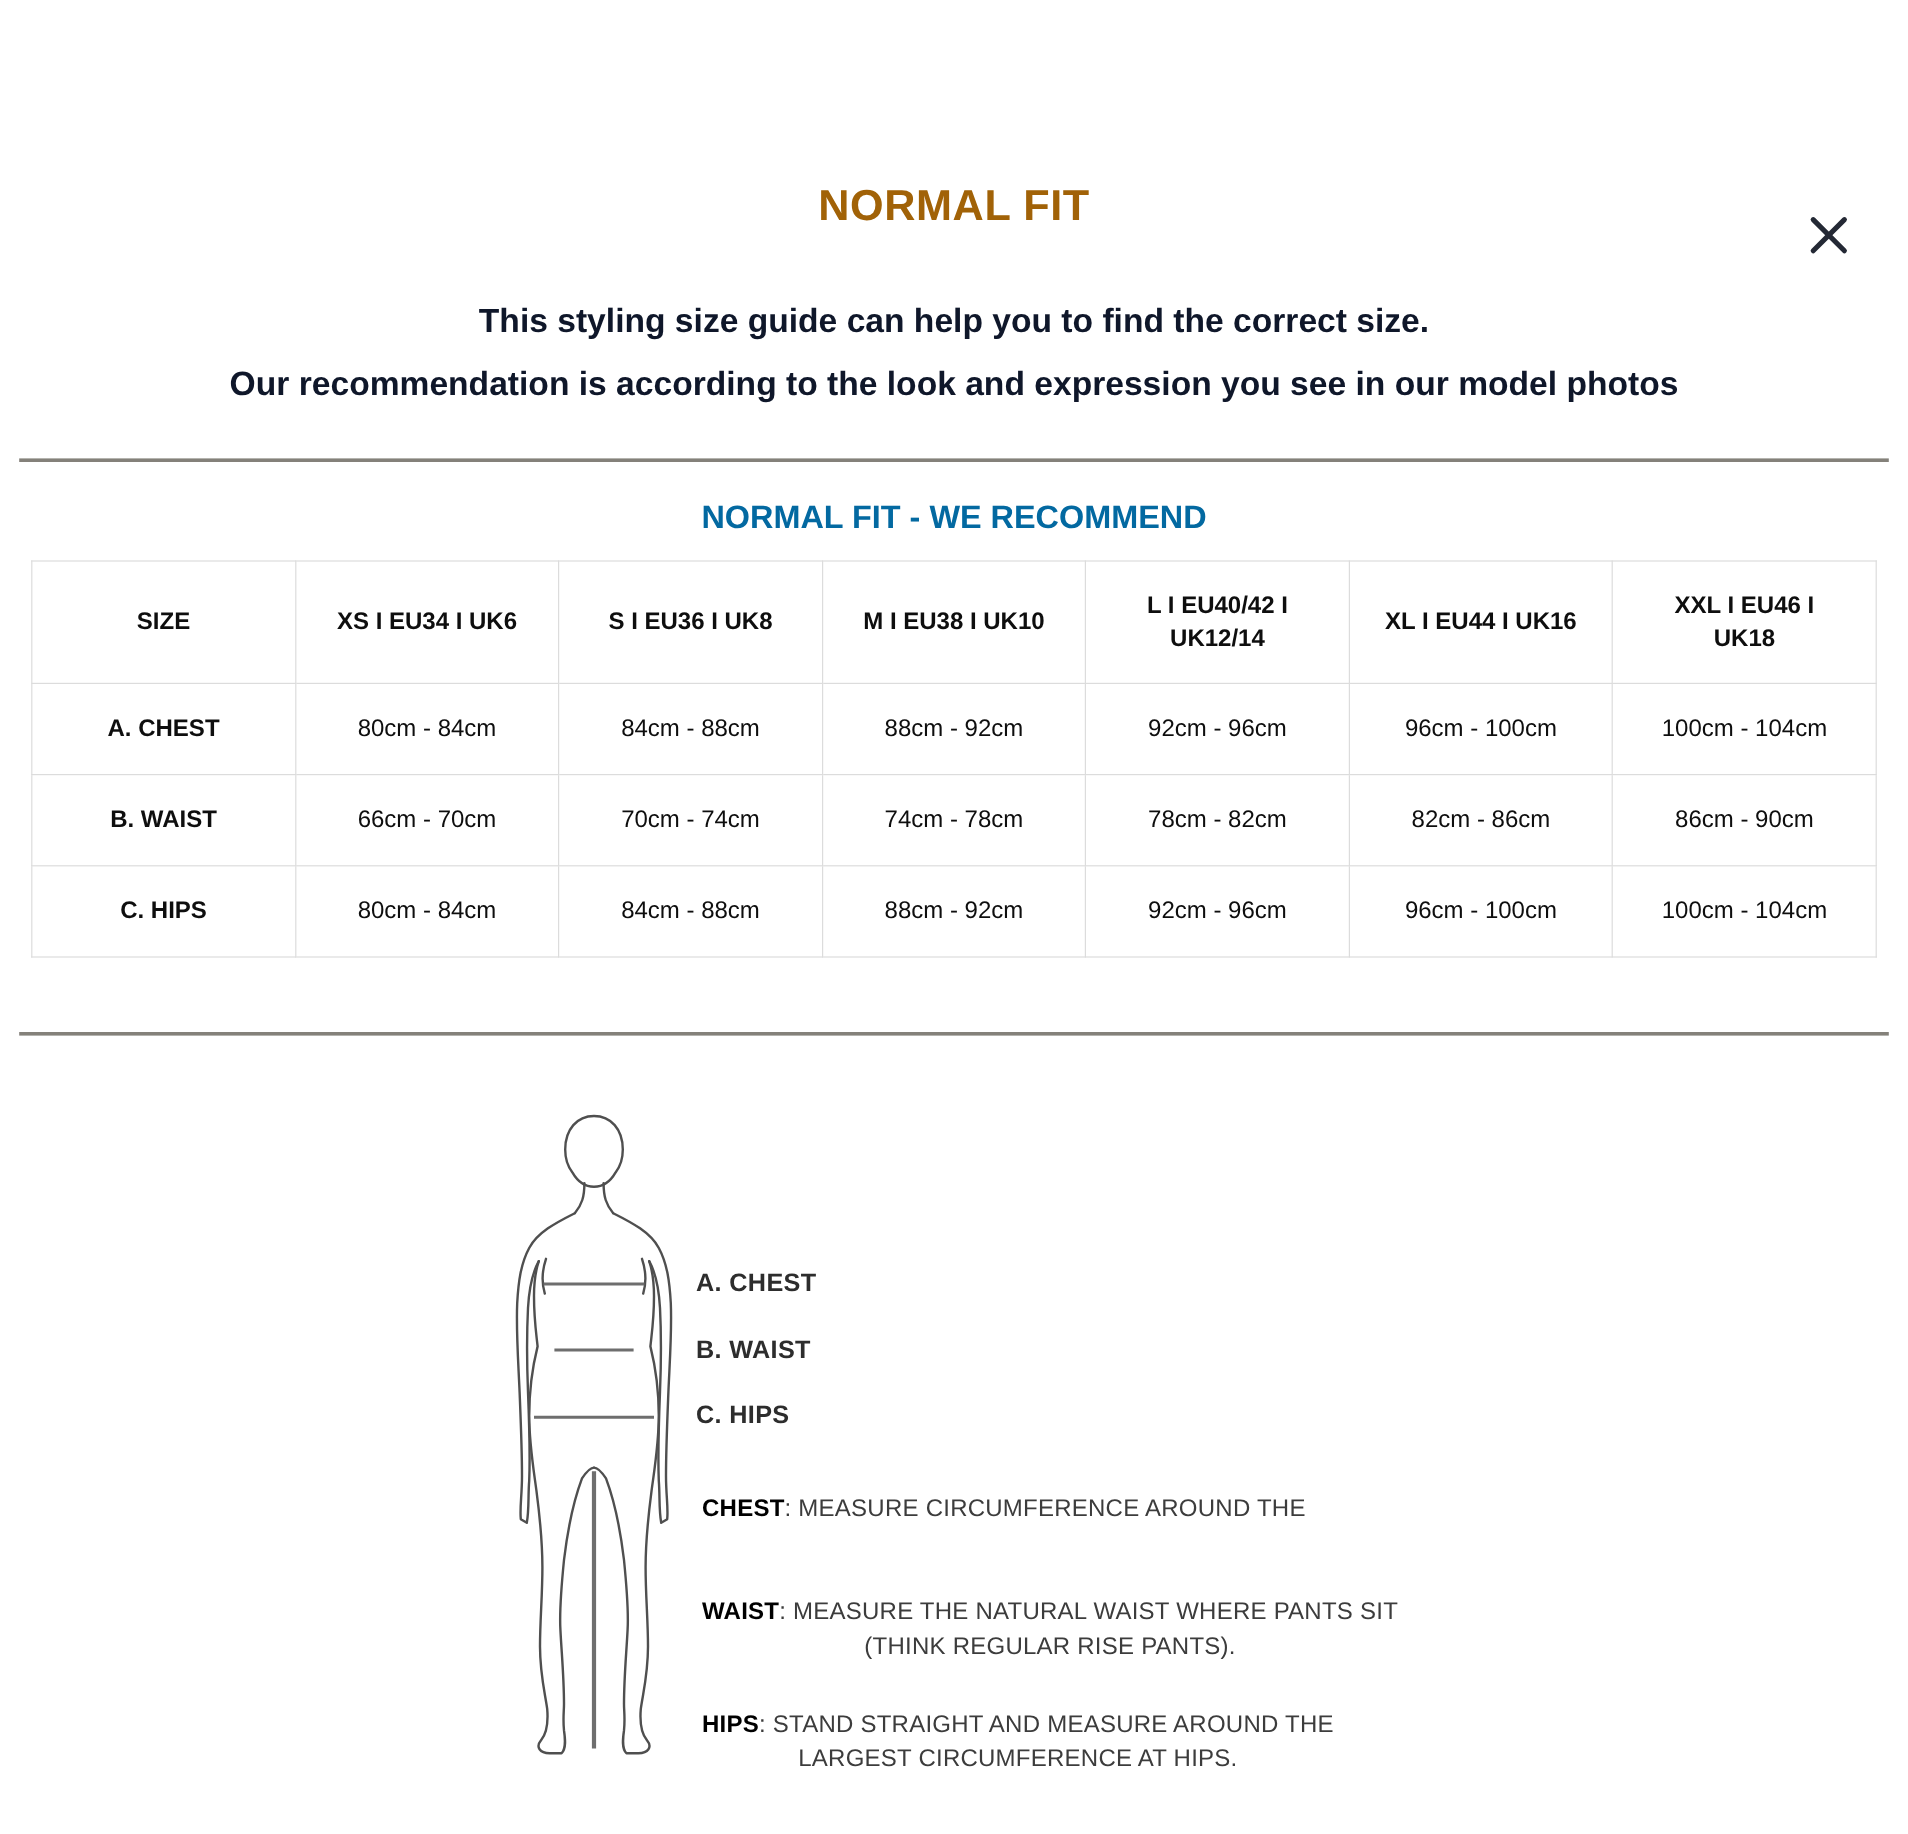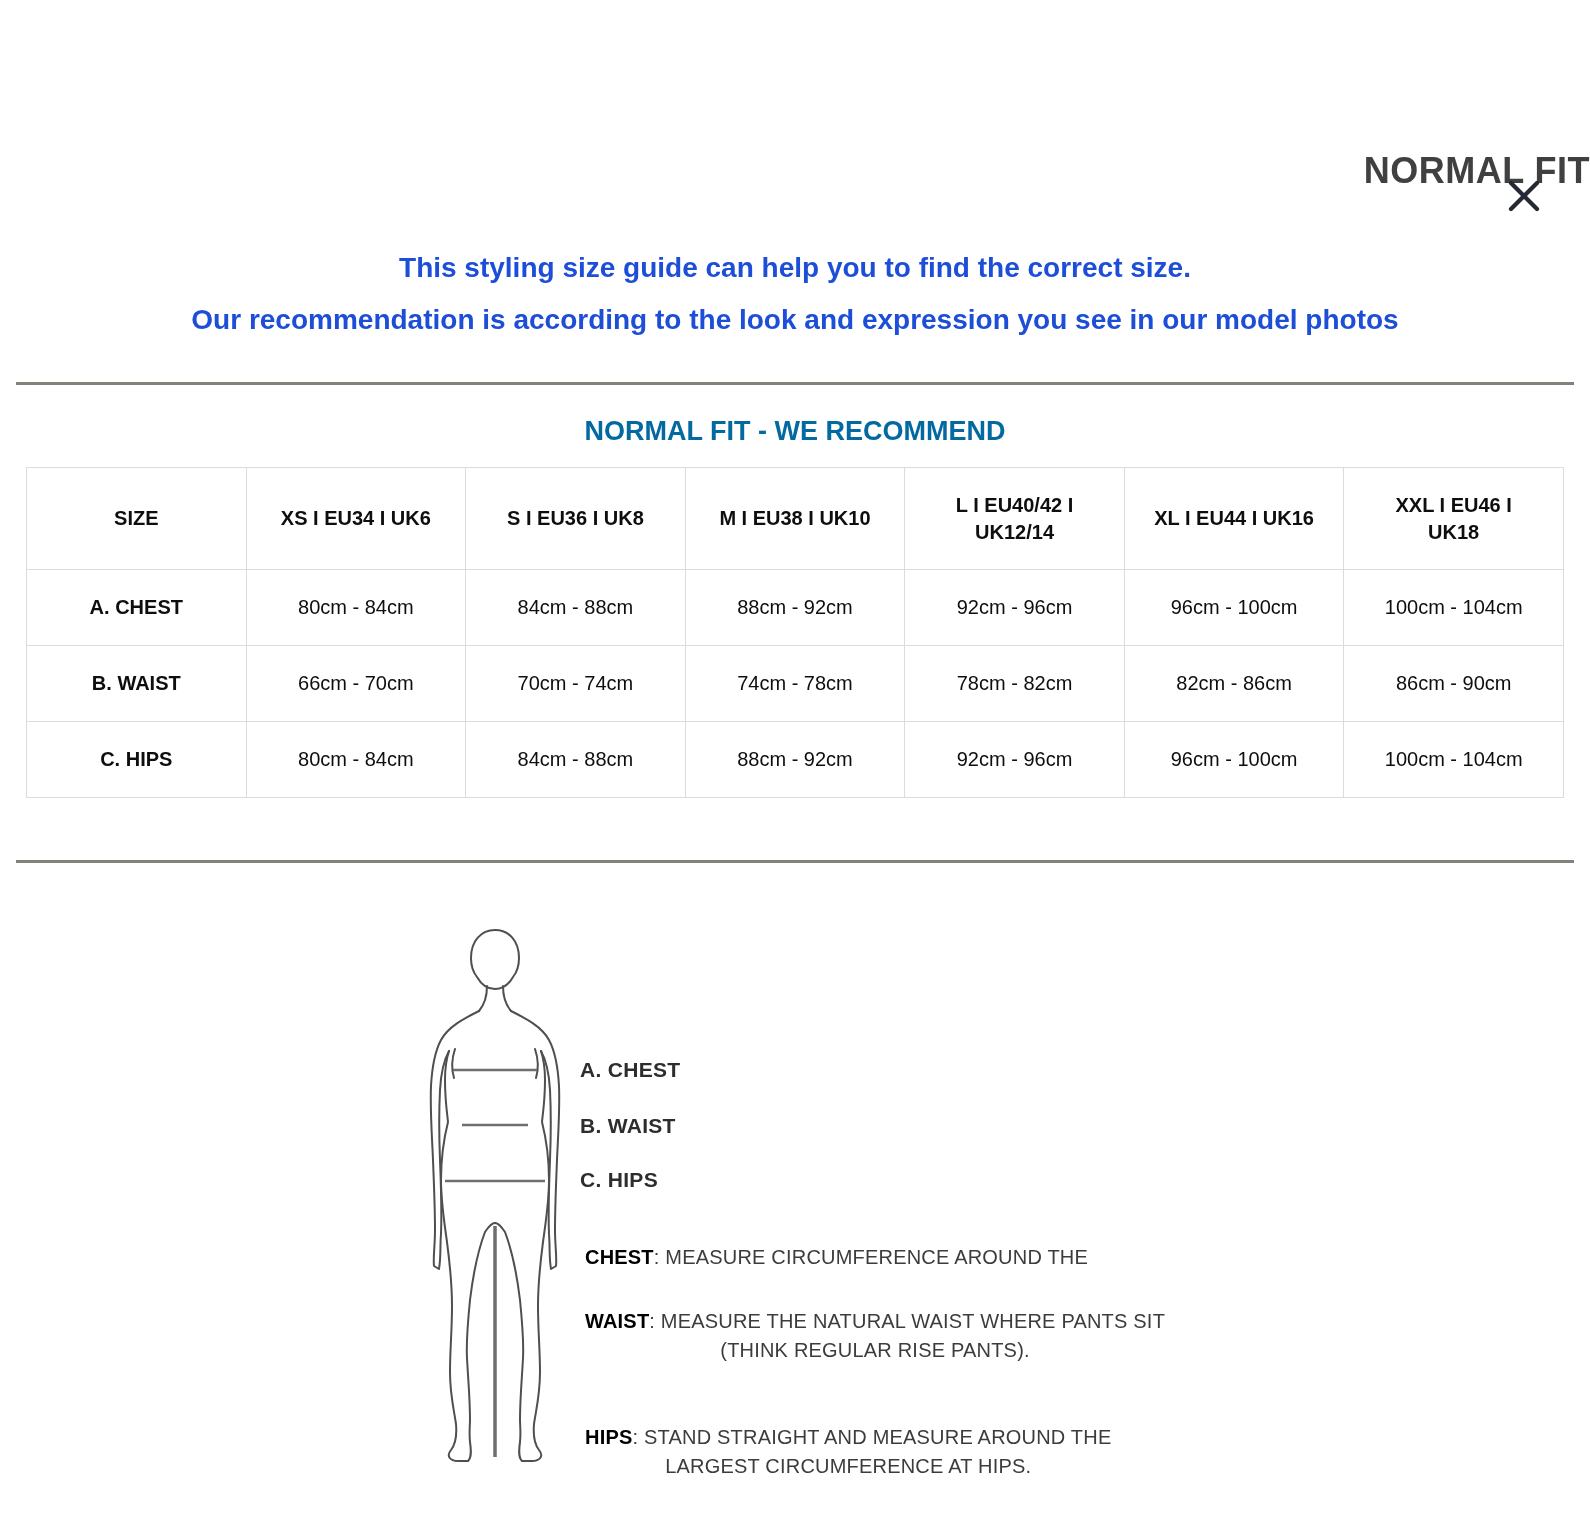--- a/index.html
+++ b/index.html
@@ -10,26 +10,26 @@
 
   
   .close-btn {
     position: absolute; top: 24px; right: 44px;
     width: 44px; height: 44px;
     background: none; border: none; cursor: pointer; padding: 2px;
   }
 
   
   .title {
-    margin-top: 150px; text-align: right;
-    font-size: 36px; font-weight: bold; letter-spacing: 0.5px; color: #404040;
+    margin-top: 150px; text-align: center;
+    font-size: 36px; font-weight: bold; letter-spacing: 0.5px; color: #a16207;
   }
   .subtitle {
     margin-top: 50px; text-align: center;
-    font-size: 28px; font-weight: bold; line-height: 52px; color: #1d4ed8;
+    font-size: 28px; font-weight: bold; line-height: 52px; color: #0f172a;
   }
 
   .divider {
     height: 3px; background: #84817a; border: none;
     margin: 0 16px;
   }
   .divider.top { margin-top: 36px; }
   .divider.bottom { margin-top: 62px; }
 
   .table-title {
@@ -68,21 +68,21 @@
   .diag-label.l3 { top: 305px; }
 
   .instruction {
     position: absolute; left: 585px;
     width: max-content; max-width: 620px;
     text-align: center;
     font-size: 20px; line-height: 29px; color: #3c3c3c; letter-spacing: 0.2px;
   }
   .instruction .term { font-weight: bold; color: #000000; }
   .instruction.i1 { top: 380px; }
-  .instruction.i2 { top: 444px; }
+  .instruction.i2 { top: 466px; }
   .instruction.i3 { top: 560px; }
 </style>
 </head>
 <body>
 
 <div class="modal">
 
   <button class="close-btn" aria-label="Close">
     <svg width="40" height="40" viewBox="0 0 40 40">
       <line x1="7" y1="7" x2="33" y2="33" stroke="#242935" stroke-width="4.2" stroke-linecap="round"></line>

